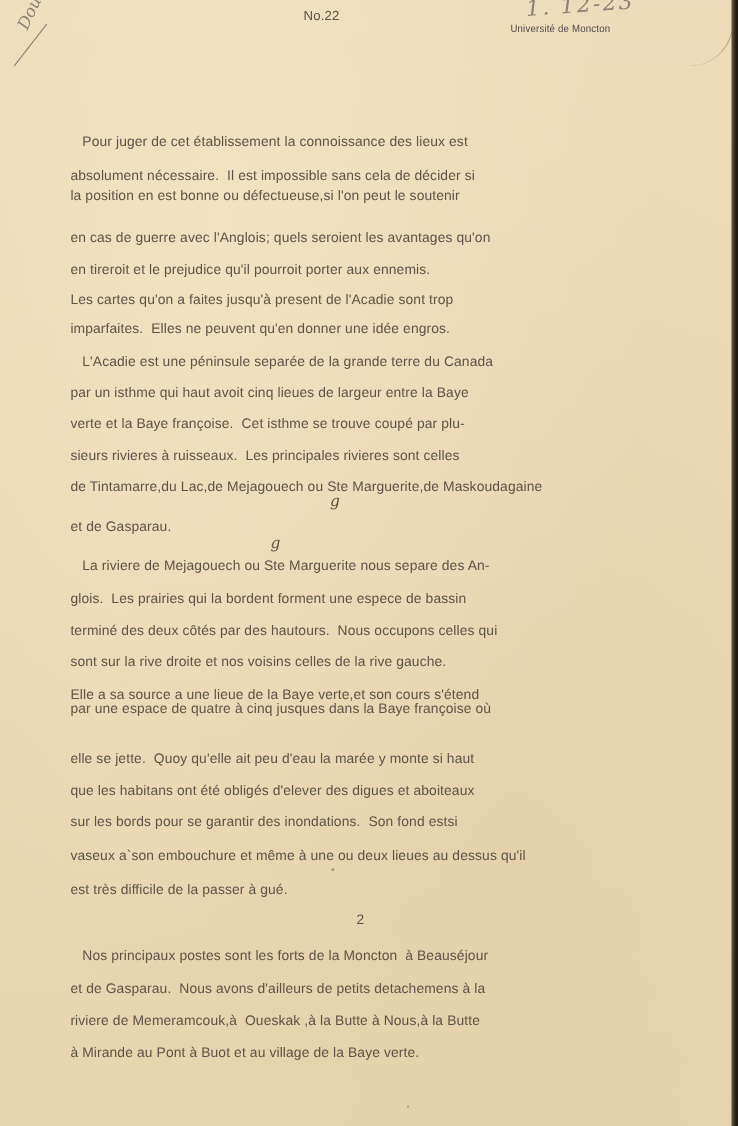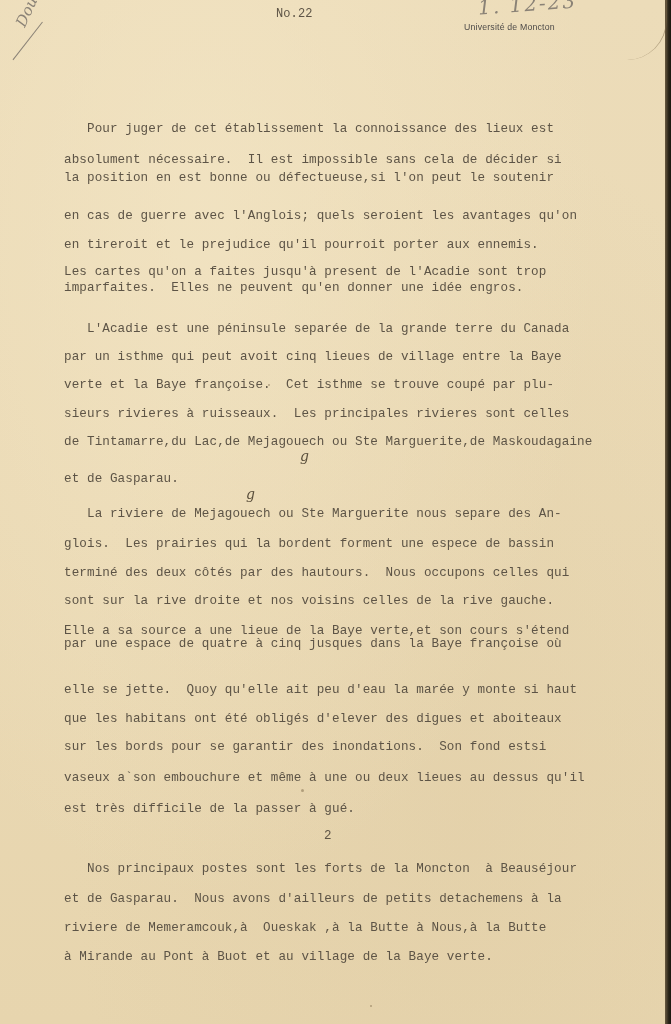--- a/index.html
+++ b/index.html
@@ -35,21 +35,21 @@
     .corner-curve {
       position: absolute;
       top: 0;
       right: 4px;
       width: 40px;
       height: 60px;
       border-right: 1px solid rgba(120,100,70,0.5);
       border-bottom-right-radius: 40px;
     }
     .tw {
-      font-family: Liberation Mono, monospace;
+      font-family: Liberation Sans, sans-serif;
       color: #5d5446;
       position: absolute;
       white-space: pre;
       letter-spacing: 0.1px;
     }
     .docno {
       left: 276px;
       top: 7px;
       font-size: 12px;
     }
@@ -139,23 +139,23 @@
   <span class="tw stamp">Université de Moncton</span>
 
 
   <div>
     <span class="tw line" style="top:122px">   Pour juger de cet établissement la connoissance des lieux est</span>
     <span class="tw line" style="top:153px">absolument nécessaire.  Il est impossible sans cela de décider si</span>
     <span class="tw line" style="top:171px">la position en est bonne ou défectueuse,si l'on peut le soutenir</span>
     <span class="tw line" style="top:209px">en cas de guerre avec l'Anglois; quels seroient les avantages qu'on</span>
     <span class="tw line" style="top:238px">en tireroit et le prejudice qu'il pourroit porter aux ennemis.</span>
     <span class="tw line" style="top:265px">Les cartes qu'on a faites jusqu'à present de l'Acadie sont trop</span>
-    <span class="tw line" style="top:281px">imparfaites.  Elles ne peuvent qu'en donner une idée engros.</span>
+    <span class="tw line" style="top:292px">imparfaites.  Elles ne peuvent qu'en donner une idée engros.</span>
     <span class="tw line" style="top:322px">   L'Acadie est une péninsule separée de la grande terre du Canada</span>
-    <span class="tw line" style="top:350px">par un isthme qui peut avoit cinq lieues de village entre la Baye</span>
+    <span class="tw line" style="top:350px">par un isthme qui haut avoit cinq lieues de largeur entre la Baye</span>
     <span class="tw line" style="top:378px">verte et la Baye françoise.  Cet isthme se trouve coupé par plu-</span>
     <span class="tw line" style="top:407px">sieurs rivieres à ruisseaux.  Les principales rivieres sont celles</span>
     <span class="tw line" style="top:435px">de Tintamarre,du Lac,de Mejagouech ou Ste Marguerite,de Maskoudagaine</span>
     <span class="ins-g" style="left:300px; top:448px">g</span>
     <span class="tw line" style="top:472px">et de Gasparau.</span>
     <span class="ins-g" style="left:246px; top:486px">g</span>
     <span class="tw line" style="top:507px">   La riviere de Mejagouech ou Ste Marguerite nous separe des An-</span>
     <span class="tw line" style="top:537px">glois.  Les prairies qui la bordent forment une espece de bassin</span>
     <span class="tw line" style="top:566px">terminé des deux côtés par des hautours.  Nous occupons celles qui</span>
     <span class="tw line" style="top:594px">sont sur la rive droite et nos voisins celles de la rive gauche.</span>

